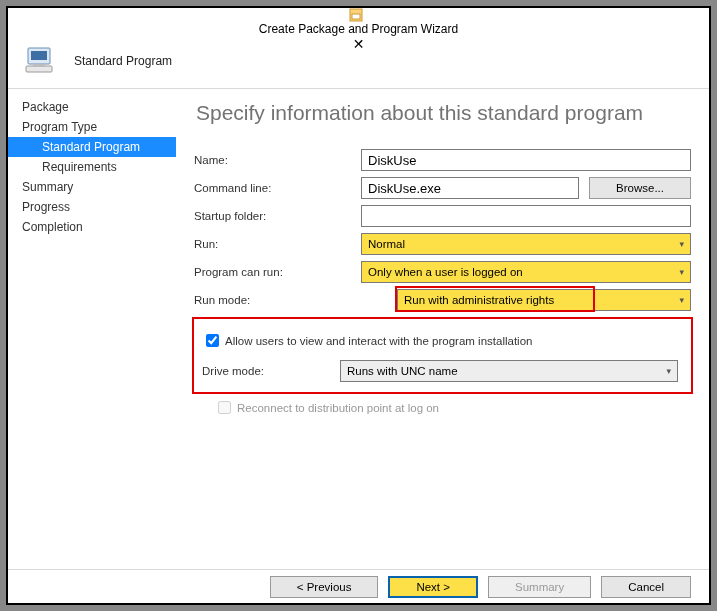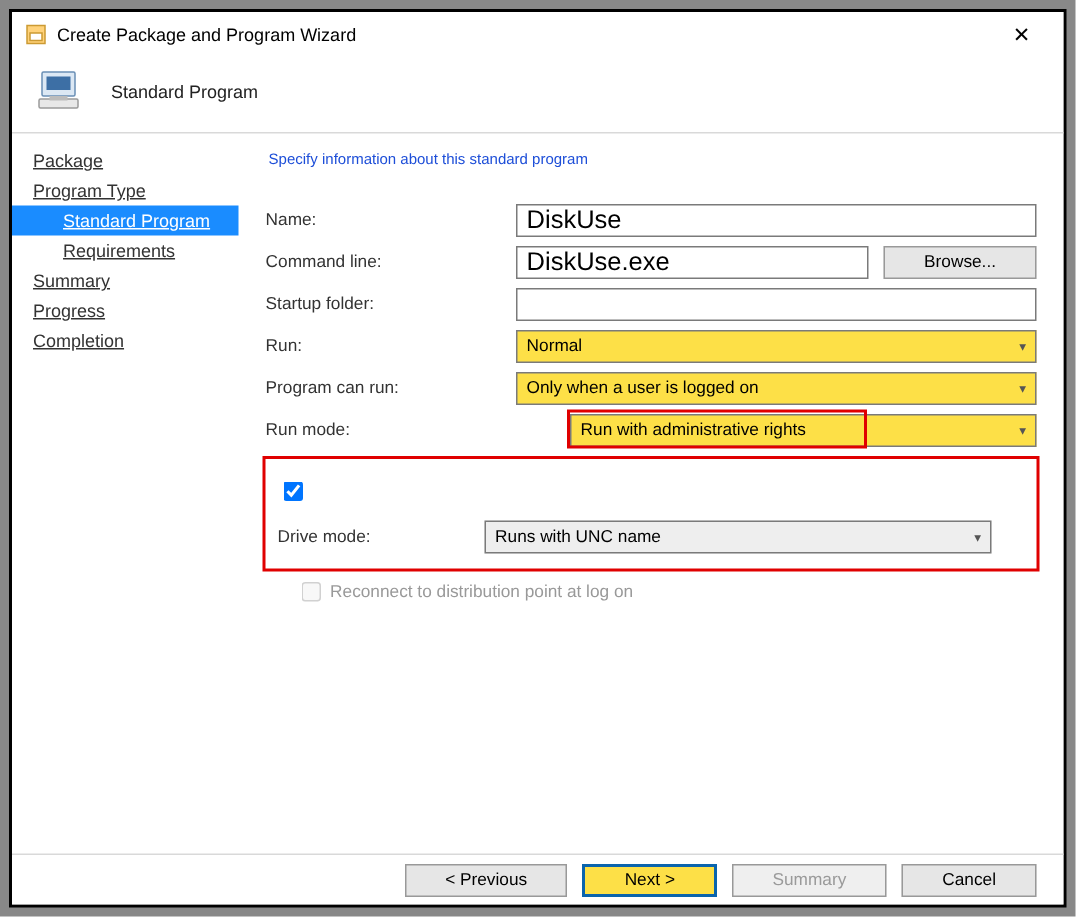--- a/index.html
+++ b/index.html
@@ -1,38 +1,38 @@
 <!DOCTYPE html>
 <html><head>
 <meta charset="utf-8">
 <style>
   * { box-sizing: border-box; font-family: "Segoe UI", Tahoma, sans-serif; }
   body { margin: 0; background: #888; padding: 6px; }
   .outer-frame { width: 705px; height: 599px; border: 2px solid #000; background: #fff; position: relative; }
   .window { width: 100%; height: 100%; background: #fff; display: flex; flex-direction: column; }
-  .titlebar { height: 30px; display: flex; align-items: center; padding: 0 8px; font-size: 12px; color: #000; }
+  .titlebar { height: 30px; display: flex; align-items: center; padding: 0 8px; font-size: 12px; color: #000; flex-direction: column; }
   .titlebar .title-icon { width: 16px; height: 16px; margin-right: 6px; display:flex; align-items:center; justify-content:center; }
   .titlebar .title { flex: 1; }
   .titlebar .close { width: 40px; text-align: center; font-size: 14px; font-weight: 300; cursor: pointer; }
   .banner { height: 50px; display: flex; align-items: center; padding: 4px 14px 8px 14px; }
   .banner-icon { width: 38px; height: 38px; margin-right: 14px; display:flex; align-items:center; justify-content:center;}
   .banner-title { font-size: 12px; color:#222; }
   .divider { height: 1px; background: #d9d9d9; }
   .body { flex: 1; display: flex; min-height: 0; }
   .sidebar { width: 168px; padding-top: 8px; font-size: 12px; border-right: 0; }
-  .side-item { padding: 3px 0 3px 14px; color: #333; cursor: pointer; text-decoration: underline; }
+  .side-item { padding: 3px 0 3px 14px; color: #333; cursor: pointer; }
   .side-item.l1 {}
   .side-item.l2 { padding-left: 34px; }
   .side-item.selected { background: #1a8cff; color: #fff; }
   .content { flex: 1; padding: 12px 18px 0 18px; position: relative; }
-  .page-heading { font-size: 10px; color: #1d4ed8; margin: 0 0 24px 2px; font-weight: 400; }
+  .page-heading { font-size: 21px; color: #737373; margin: 0 0 24px 2px; font-weight: 400; }
   .form-row { display: flex; align-items: center; margin-bottom: 6px; gap: 37px; }
   .form-label { width: 130px; font-size: 11.5px; color: #333; }
   .form-field { flex: 1; display: flex; gap: 10px; align-items:center; }
-  .text-input { height: 22px; border: 1px solid #7a7a7a; padding: 0 6px; font-size: 17px; background:#fff; }
+  .text-input { height: 22px; border: 1px solid #7a7a7a; padding: 0 6px; font-size: 13px; background:#fff; }
   .text-input.full { flex: 1; }
   .combo { height: 22px; border: 1px solid #7a7a7a; padding: 0 6px; font-size: 11.5px; background: #fde047; flex:1; display:flex; align-items:center; justify-content:space-between; cursor:pointer; }
   .combo-arrow { font-size: 9px; color:#555; }
   .btn { height: 22px; min-width: 78px; border: 1px solid #999; background: #e6e6e6; font-size: 11.5px; padding: 0 26px; cursor:pointer; }
   .btn.primary { border: 2px solid #0a64ad; background:#fde047; }
   .btn:disabled { color:#9a9a9a; background:#efefef; cursor:default;}
   .highlight-red { border: 2px solid #e00000; }
   .highlight-red-inset { position:absolute; border:2px solid #e00000; pointer-events:none; }
   .checkbox-row { display:flex; align-items:center; font-size:11.5px; color:#333; margin: 6px 0 10px 0; }
   .checkbox-row input { margin-right: 6px;}
@@ -135,20 +135,21 @@
             <span>Run with administrative rights</span>
             <span class="combo-arrow">▾</span>
           </div>
           <div class="highlight-red-inset" style="left:-2px; top:-3px; width:200px; height:26px;"></div>
         </div>
       </div>
 
       <div class="group1 highlight-red">
         <div class="checkbox-row">
           <input type="checkbox" checked="" style="">
+          <span>Allow users to view and interact with the program installation</span>
         </div>
         <div class="form-row" style="margin-bottom:0;">
           <div class="form-label" style="width:101px">Drive mode:</div>
           <div class="form-field" style="max-width:338px">
             <div class="combo" style="background:#eee">
               <span>Runs with UNC name</span>
               <span class="combo-arrow">▾</span>
             </div>
           </div>
         </div>

